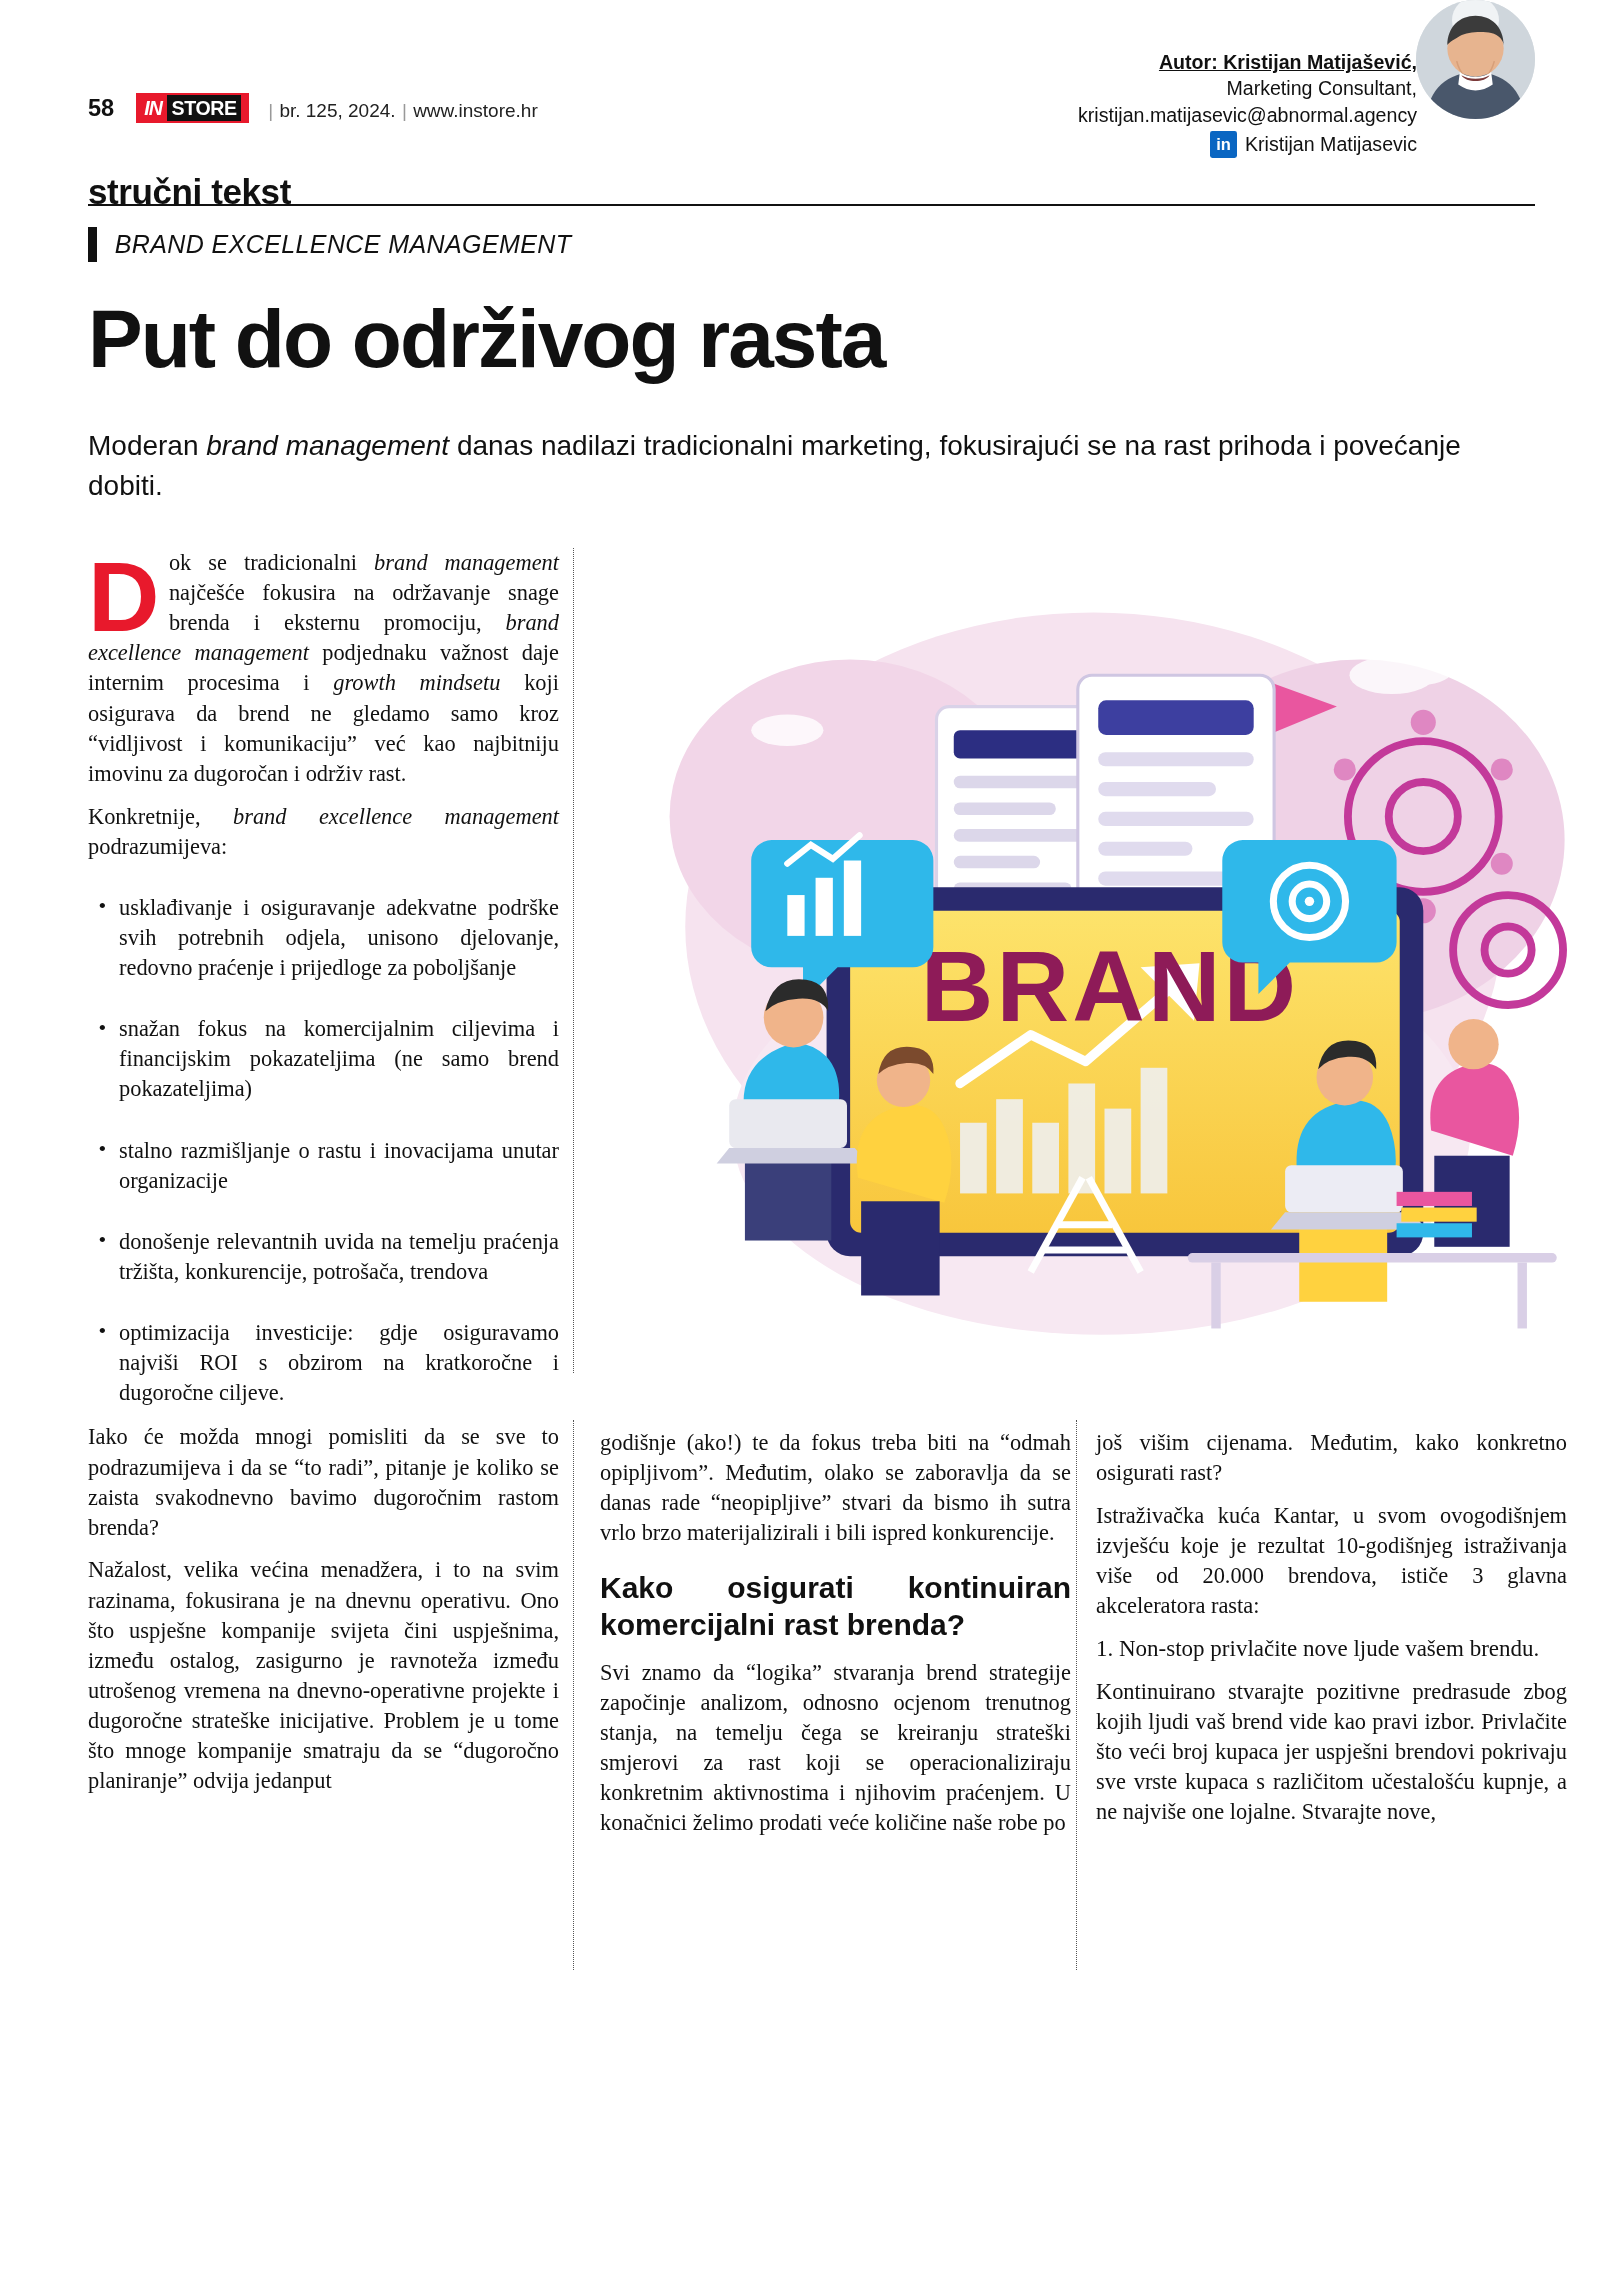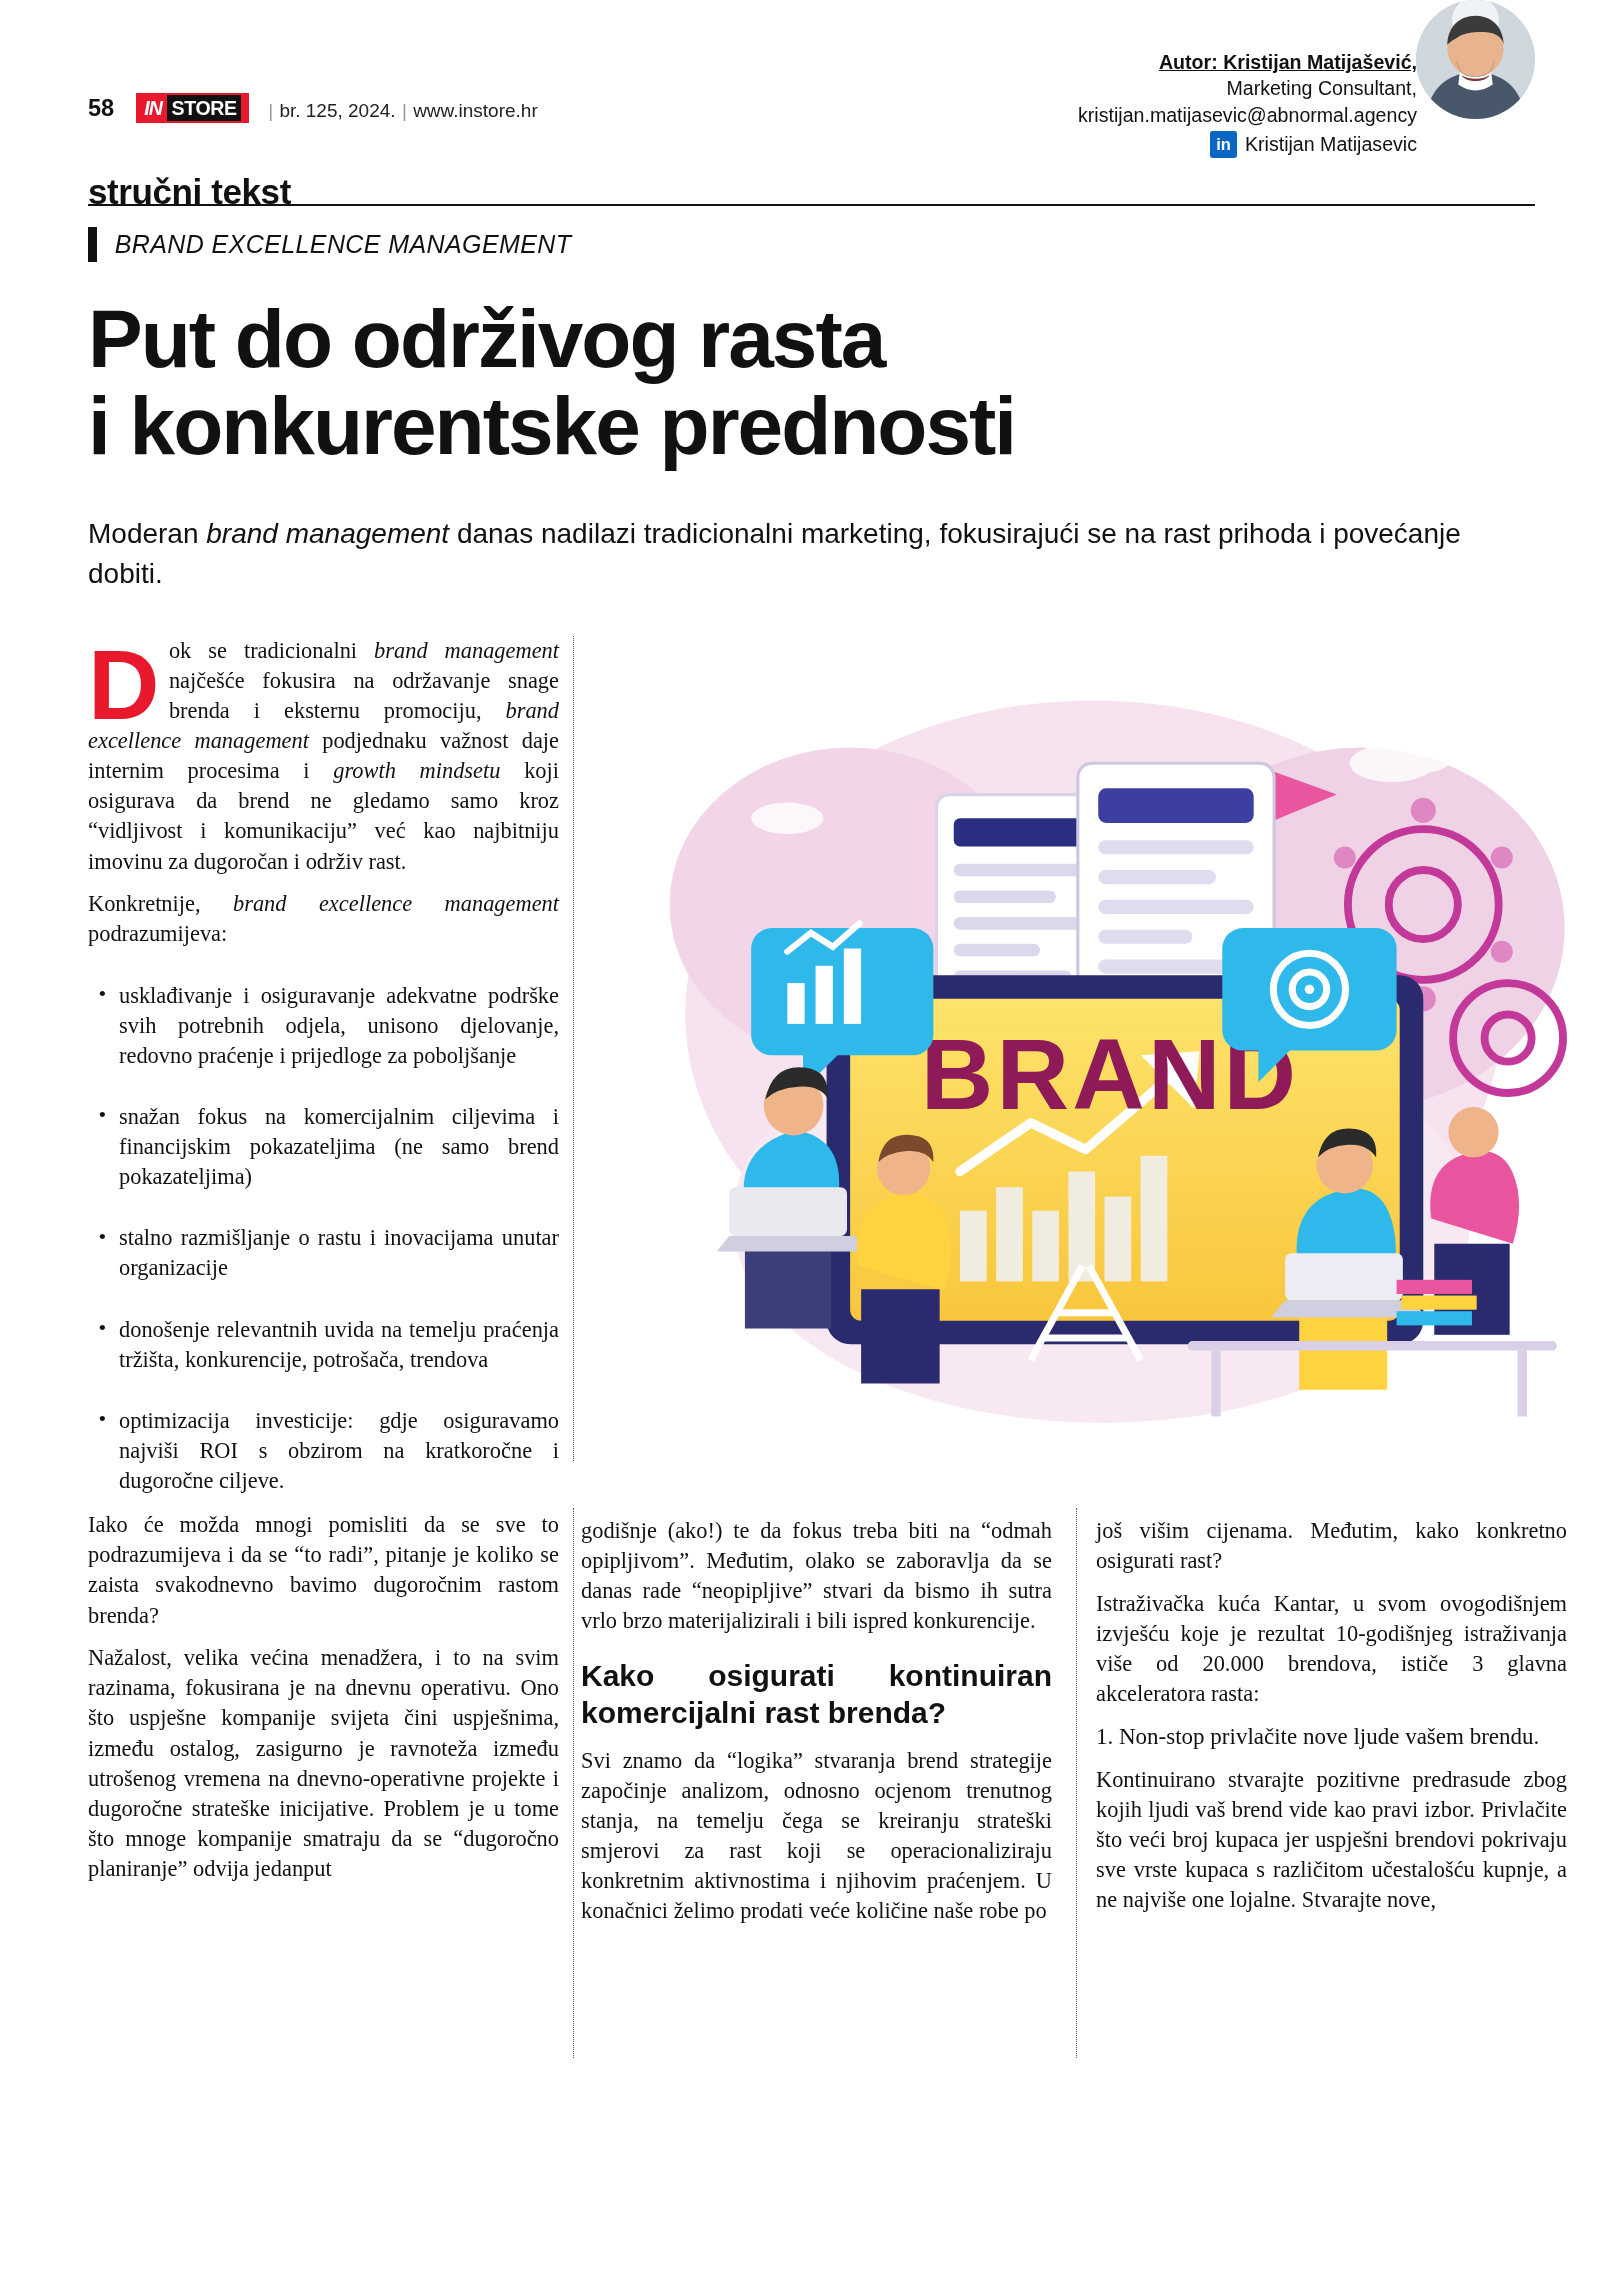--- a/index.html
+++ b/index.html
@@ -180,21 +180,21 @@
     width: 471px;
     font-size: 22.4px;
     line-height: 1.345;
     text-align: justify;
     hyphens: auto;
   }
   .col p { margin: 0 0 12.6px 0; }
   .col i, .col em { font-style: italic; }
 
   #col1 { left: 0; top: 0; width: 471px; }
-  #col2 { left: 493px; top: 880px; width: 471px; }
+  #col2 { left: 512px; top: 880px; width: 471px; }
   #col3 { left: 1008px; top: 880px; width: 471px; }
 
   .divider {
     position: absolute;
     top: 0;
     width: 0;
     border-left: 1.6px dotted #555;
   }
   #div1 { left: 485px; top: 0; height: 825px; }
   #div2 { left: 485px; top: 872px; height: 550px; }
@@ -300,21 +300,20 @@
 
   <div class="rule"></div>
 
   <div class="kicker-row">
     <div class="kicker-bar"></div>
     <div class="kicker">BRAND EXCELLENCE MANAGEMENT</div>
   </div>
 
   <div class="headline">
     <div>Put do održivog rasta</div>
-    <div>i konkurentske prednosti</div>
   </div>
 
   <div class="standfirst">
     <span>Moderan </span><i>brand management</i><span> danas nadilazi tradicionalni marketing, fokusirajući se na rast prihoda i povećanje dobiti.</span>
   </div>
 
   <div class="content">
 
     <div class="divider" id="div1"></div>
     <div class="divider" id="div2"></div>

